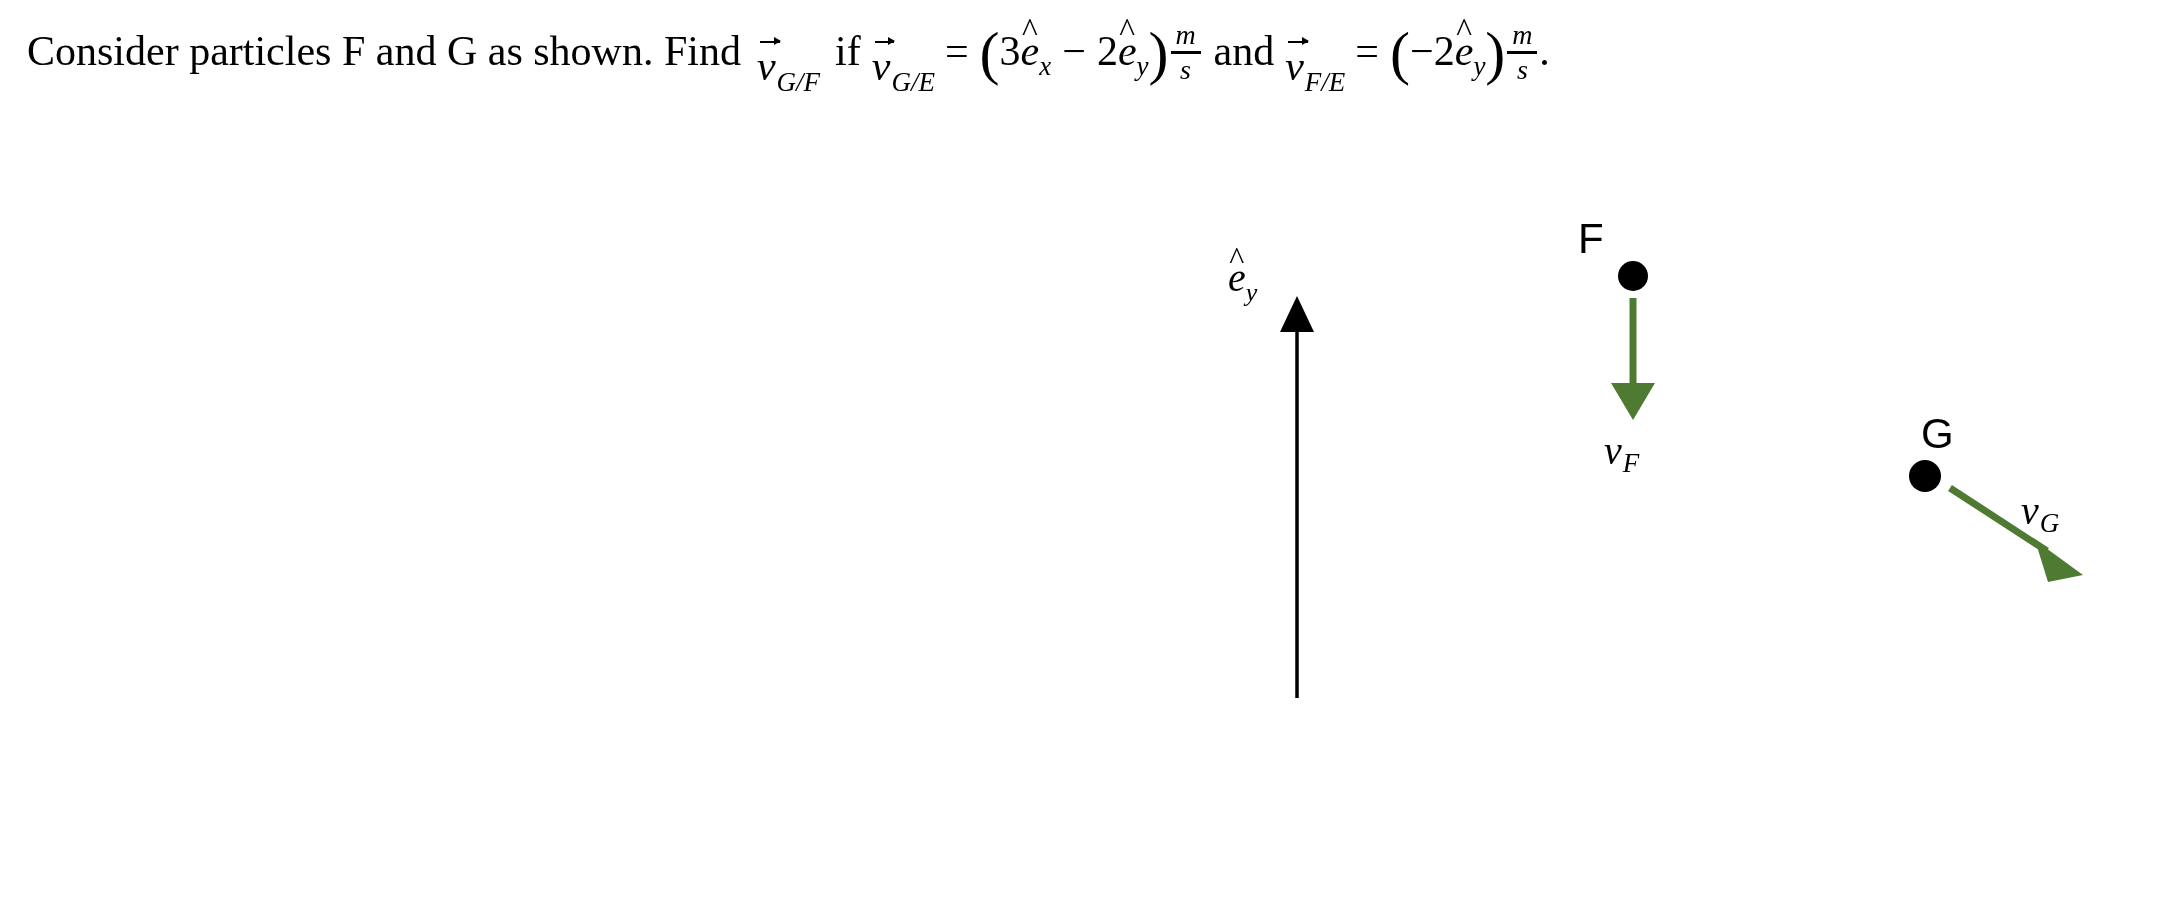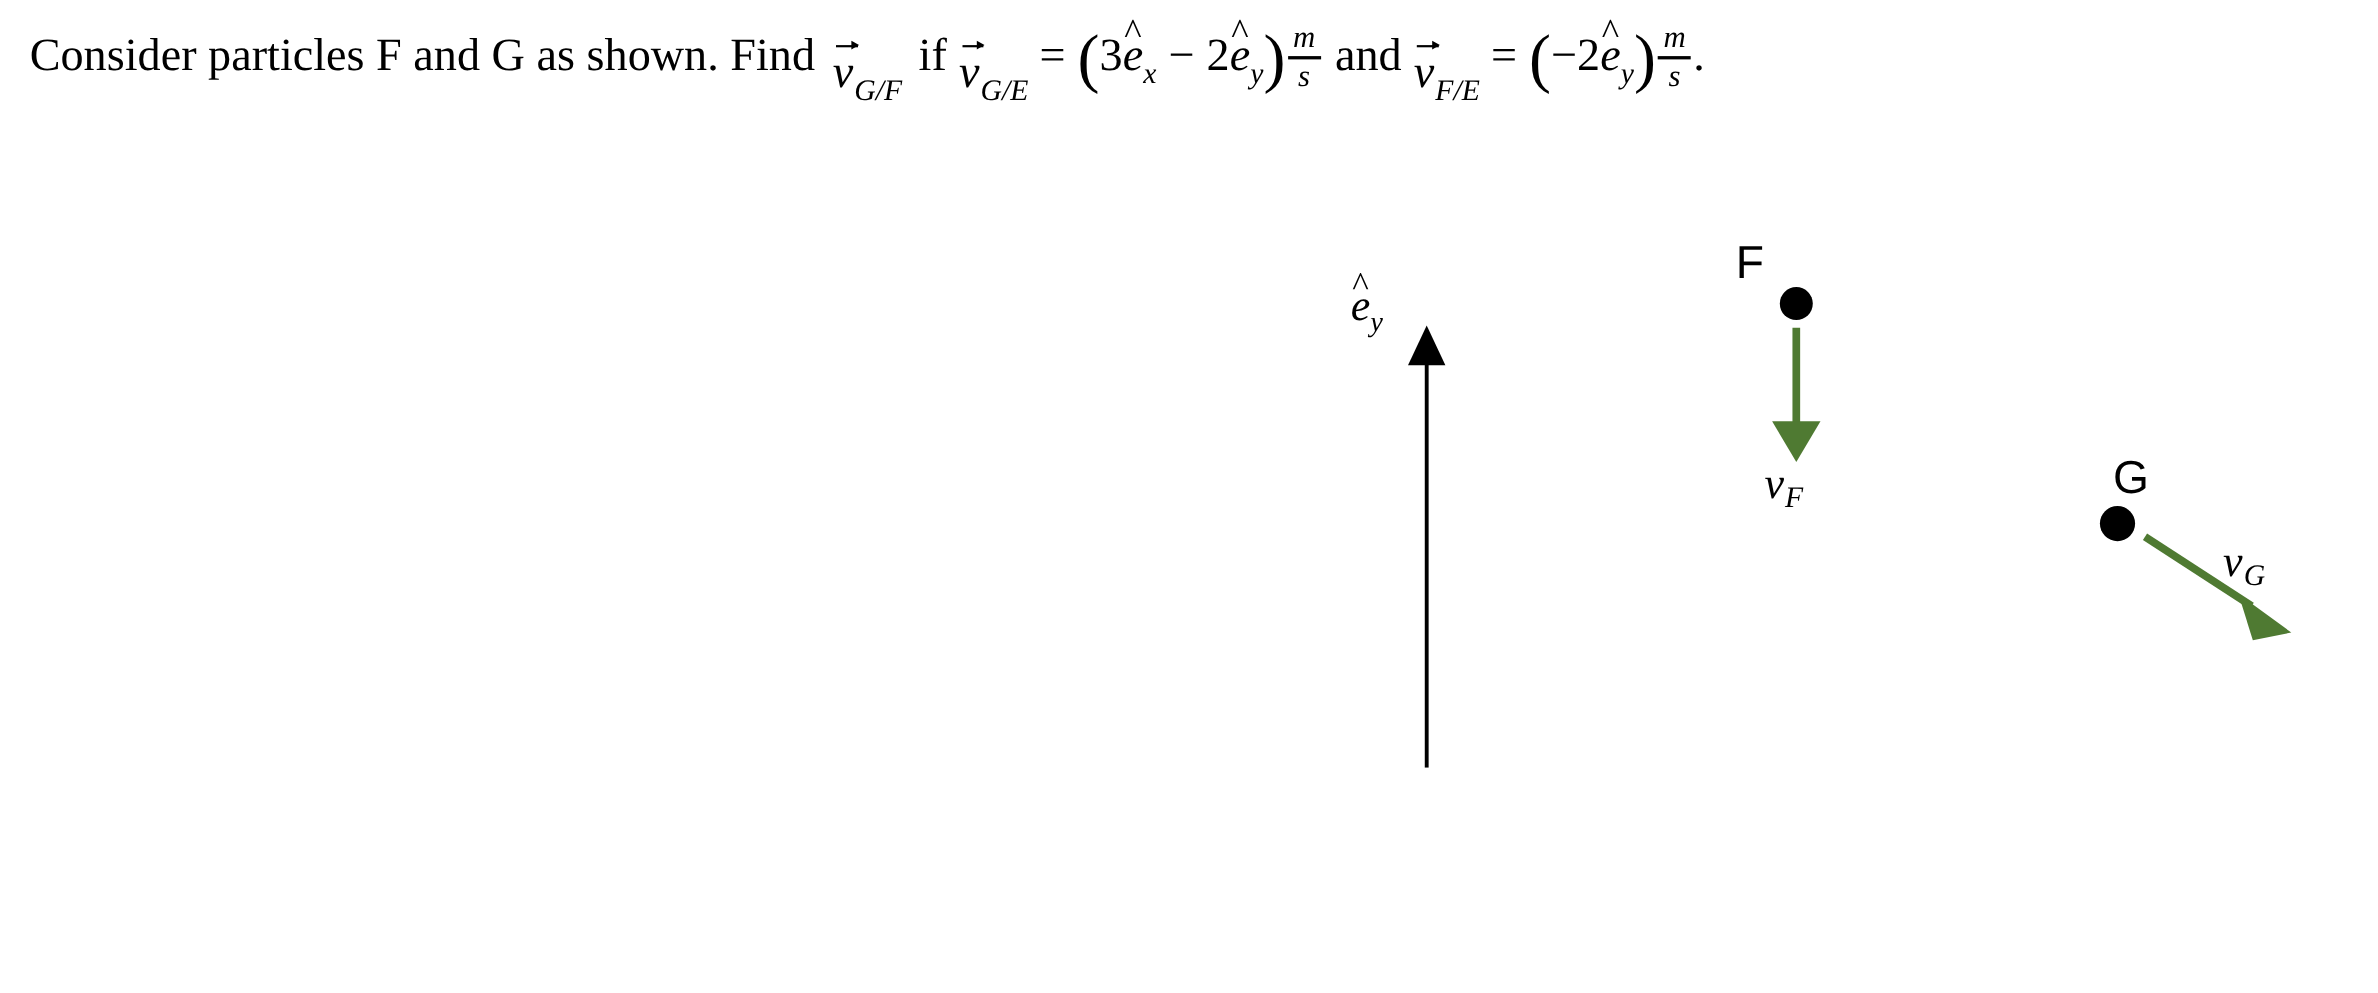--- a/index.html
+++ b/index.html
@@ -276,21 +276,21 @@
           <span class="hat">^</span><span>e</span>
         </span>
           <span class="sub-up" style="font-size:26px">x</span>
       </span>
     </div>
 
     <div class="dg-label serif" style="left:1257px; top:779px; font-size:46px;">E</div>
 
     <div class="dg-label sans" style="left:1578px; top:218px; font-size:42px;">F</div>
 
-    <div class="dg-label serif ital" style="left:1604px; top:420px; font-size:40px;">
+    <div class="dg-label serif ital" style="left:1604px; top:431px; font-size:40px;">
       <span>v</span><span class="sub" style="font-size:27px; top:8px;">F</span>
     </div>
 
     <div class="dg-label sans" style="left:1921px; top:413px; font-size:42px;">G</div>
 
     <div class="dg-label serif ital" style="left:2021px; top:491px; font-size:40px;">
       <span>v</span><span class="sub" style="font-size:27px; top:8px;">G</span>
     </div>
 
   </div>

